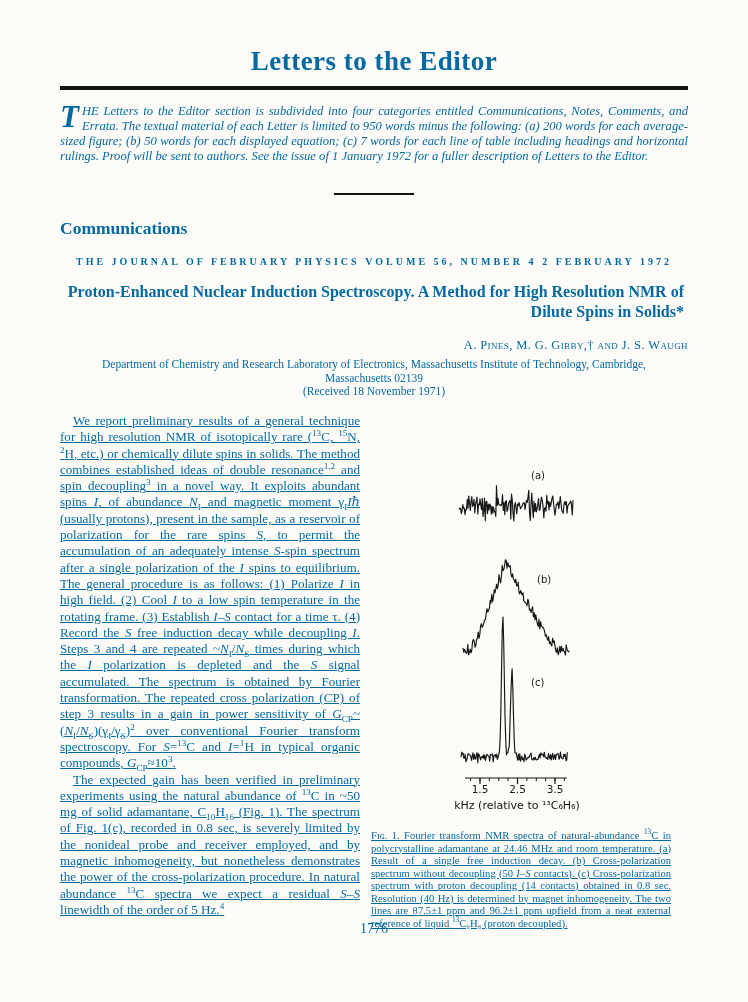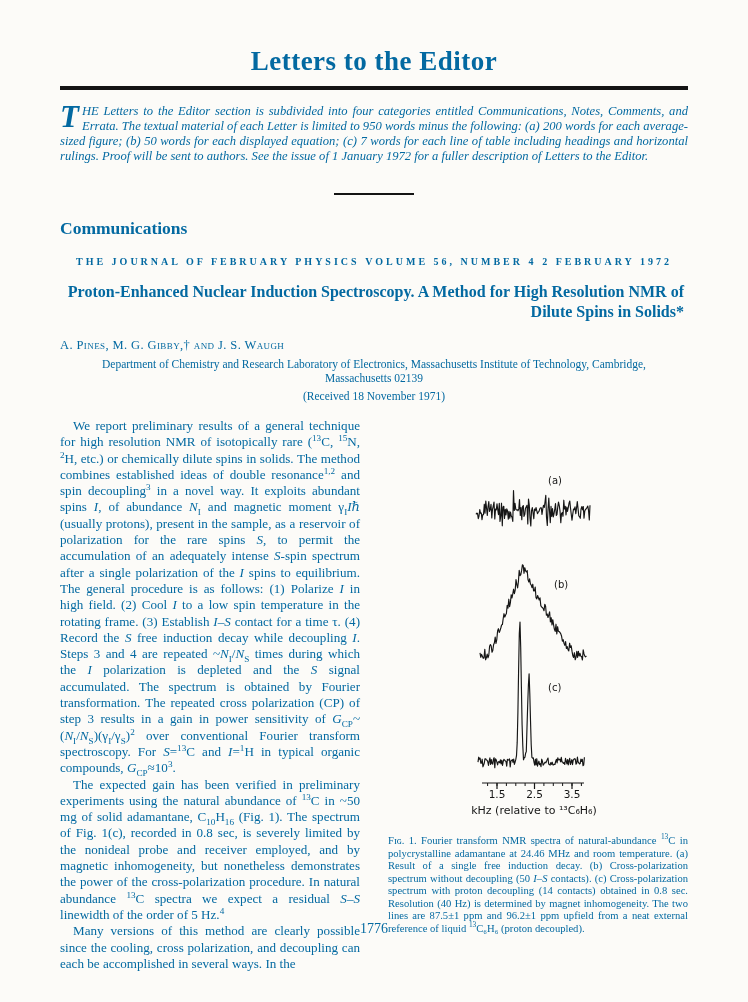--- a/index.html
+++ b/index.html
@@ -65,41 +65,41 @@
   .article-title {
     margin:15px auto 16px;
     max-width:620px;
     text-align:right;
     font-size:16px;
     line-height:20px;
     font-weight:bold;
   }
   .article-authors {
     margin-top:11px;
-    text-align:left;
+    text-align:right;
     font-variant:small-caps;
     font-size:12.5px;
     letter-spacing:.4px;
   }
   .article-affiliation {
     margin:5px auto 0;
     max-width:555px;
     text-align:center;
     font-size:11.5px;
     line-height:13.5px;
   }
   .article-received {
-    margin-top:5px;
     text-align:center;
     font-size:11.5px;
   }
   .columns {
     margin-top:16px;
     display:flex;
-    gap:28px;
+    gap:11px;
+    text-decoration:underline;
   }
   .col { width:300px; }
   .col-left p {
     font-size:13.1px;
     line-height:16.3px;
     text-align:justify;
     text-indent:13px;
   }
   .figure-block { margin-top:14px; }
   .figure-block svg { display:block; }
@@ -140,21 +140,20 @@
 
     <h3 class="article-title">Proton-Enhanced Nuclear Induction Spectroscopy. A Method for High Resolution NMR of Dilute Spins in Solids*</h3>
     <div class="article-authors">A. Pines, M. G. Gibby,† and J. S. Waugh</div>
     <div class="article-affiliation">Department of Chemistry and Research Laboratory of Electronics, Massachusetts Institute of Technology, Cambridge, Massachusetts 02139</div>
     <div class="article-received">(Received 18 November 1971)</div>
 
     <div class="columns">
       <div class="col col-left">
         <p>We report preliminary results of a general technique for high resolution NMR of isotopically rare (<sup>13</sup>C, <sup>15</sup>N, <sup>2</sup>H, etc.) or chemically dilute spins in solids. The method combines established ideas of double resonance<sup>1,2</sup> and spin decoupling<sup>3</sup> in a novel way. It exploits abundant spins <i>I</i>, of abundance <i>N</i><sub>I</sub> and magnetic moment γ<sub>I</sub><i>I</i>ℏ (usually protons), present in the sample, as a reservoir of polarization for the rare spins <i>S</i>, to permit the accumulation of an adequately intense <i>S</i>-spin spectrum after a single polarization of the <i>I</i> spins to equilibrium. The general procedure is as follows: (1) Polarize <i>I</i> in high field. (2) Cool <i>I</i> to a low spin temperature in the rotating frame. (3) Establish <i>I</i>–<i>S</i> contact for a time τ. (4) Record the <i>S</i> free induction decay while decoupling <i>I</i>. Steps 3 and 4 are repeated ~<i>N</i><sub>I</sub>/<i>N</i><sub>S</sub> times during which the <i>I</i> polarization is depleted and the <i>S</i> signal accumulated. The spectrum is obtained by Fourier transformation. The repeated cross polarization (CP) of step 3 results in a gain in power sensitivity of <i>G</i><sub>CP</sub>~(<i>N</i><sub>I</sub>/<i>N</i><sub>S</sub>)(γ<sub>I</sub>/γ<sub>S</sub>)<sup>2</sup> over conventional Fourier transform spectroscopy. For <i>S</i>=<sup>13</sup>C and <i>I</i>=<sup>1</sup>H in typical organic compounds, <i>G</i><sub>CP</sub>≈10<sup>3</sup>.</p>
         <p>The expected gain has been verified in preliminary experiments using the natural abundance of <sup>13</sup>C in ~50 mg of solid adamantane, C<sub>10</sub>H<sub>16</sub> (Fig. 1). The spectrum of Fig. 1(c), recorded in 0.8 sec, is severely limited by the nonideal probe and receiver employed, and by magnetic inhomogeneity, but nonetheless demonstrates the power of the cross-polarization procedure. In natural abundance <sup>13</sup>C spectra we expect a residual <i>S</i>–<i>S</i> linewidth of the order of 5 Hz.<sup>4</sup></p>
-        <p>Many versions of this method are clearly possible since the cooling, cross polarization, and decoupling can each be accomplished in several ways. In the</p>
       </div>
       <div class="col col-right">
         <figure class="figure-block">
           <svg id="nmr-chart" width="300" height="388" viewBox="0 0 300 388" xmlns="http://www.w3.org/2000/svg">
               <path d="M88.0 82.3L88.8 81.2L89.5 81.3L90.3 86.6L91.0 84.0L91.8 77.5L92.5 81.3L93.3 81.0L94.0 87.6L94.8 82.5L95.5 82.6L96.3 72.2L97.0 81.1L97.8 69.1L98.5 75.5L99.3 83.4L100.0 75.2L100.8 69.5L101.5 79.4L102.3 77.4L103.0 72.4L103.8 85.9L104.5 77.4L105.3 74.0L106.0 70.1L106.8 86.9L107.5 77.1L108.3 77.9L109.0 71.8L109.8 78.1L110.5 82.6L111.3 71.4L112.0 89.5L112.8 83.5L113.5 71.2L114.3 93.8L115.0 74.9L115.8 74.3L116.5 86.4L117.3 77.4L118.0 83.0L118.8 76.9L119.5 78.6L120.3 87.1L121.0 79.3L121.8 86.1L122.5 80.0L123.3 84.1L124.0 85.1L124.8 89.4L125.5 58.5L126.3 78.5L127.0 71.3L127.8 77.4L128.5 78.0L129.3 77.7L130.0 78.8L130.8 76.9L131.5 67.5L132.3 83.5L133.0 75.5L133.8 87.6L134.5 74.5L135.3 73.5L136.0 84.4L136.8 82.3L137.5 76.2L138.3 74.9L139.0 73.3L139.8 92.0L140.5 67.1L141.3 73.3L142.0 85.9L142.8 93.9L143.5 78.9L144.3 75.6L145.0 80.7L145.8 86.8L146.5 77.1L147.3 78.7L148.0 75.5L148.8 78.8L149.5 81.7L150.3 80.1L151.0 79.4L151.8 76.8L152.5 75.7L153.3 75.7L154.0 82.4L154.8 76.7L155.5 73.3L156.3 75.4L157.0 70.0L157.8 63.4L158.5 85.2L159.3 93.4L160.0 77.5L160.8 66.0L161.5 79.0L162.3 90.6L163.0 74.4L163.8 84.5L164.5 76.5L165.3 85.0L166.0 81.8L166.8 76.9L167.5 71.6L168.3 83.5L169.0 82.4L169.8 74.6L170.5 70.0L171.3 73.8L172.0 78.9L172.8 90.6L173.5 81.6L174.3 80.5L175.0 84.3L175.8 68.2L176.5 77.0L177.3 74.3L178.0 83.0L178.8 75.0L179.5 79.5L180.3 75.3L181.0 71.3L181.8 69.0L182.5 76.0L183.3 82.7L184.0 88.2L184.8 81.9L185.5 77.0L186.3 77.7L187.0 74.8L187.8 81.6L188.5 76.3L189.3 69.5L190.0 76.2L190.8 83.9L191.5 84.6L192.3 86.3L193.0 77.2L193.8 74.6L194.5 77.8L195.3 74.5L196.0 86.1L196.8 78.9L197.5 77.5L198.3 76.6L199.0 75.6L199.8 74.0L200.5 78.2L201.3 88.0L202.0 73.3" fill="none" stroke="#161616" stroke-width="1.15" stroke-linejoin="round"></path>
               <path d="M92.0 220.9L92.8 225.3L93.6 222.4L94.4 224.2L95.2 226.3L96.0 225.9L96.8 217.4L97.6 227.8L98.4 225.6L99.2 222.1L100.0 225.8L100.8 223.3L101.6 214.3L102.4 212.6L103.2 214.1L104.0 220.2L104.8 218.4L105.6 212.7L106.4 210.8L107.2 205.0L108.0 211.5L108.8 207.5L109.6 198.9L110.4 196.7L111.2 200.5L112.0 198.7L112.8 196.0L113.6 193.0L114.4 192.6L115.2 186.5L116.0 181.7L116.8 185.1L117.6 183.1L118.4 181.5L119.2 173.3L120.0 176.1L120.8 167.2L121.6 174.7L122.4 170.6L123.2 162.7L124.0 166.0L124.8 161.8L125.6 157.2L126.4 161.7L127.2 158.2L128.0 147.6L128.8 152.4L129.6 155.9L130.4 149.8L131.2 138.4L132.0 143.7L132.8 142.6L133.6 138.7L134.4 132.8L135.2 133.4L136.0 141.3L136.8 135.7L137.6 138.9L138.4 140.0L139.2 138.6L140.0 147.6L140.8 150.0L141.6 146.9L142.4 151.9L143.2 153.0L144.0 155.7L144.8 152.2L145.6 158.9L146.4 159.0L147.2 155.0L148.0 165.7L148.8 166.8L149.6 163.5L150.4 165.8L151.2 168.0L152.0 165.9L152.8 173.6L153.6 175.0L154.4 175.5L155.2 176.6L156.0 178.7L156.8 172.3L157.6 174.2L158.4 183.2L159.2 182.0L160.0 185.5L160.8 182.8L161.6 179.8L162.4 190.0L163.2 185.7L164.0 193.0L164.8 187.7L165.6 192.9L166.4 197.4L167.2 199.4L168.0 192.2L168.8 202.0L169.6 194.7L170.4 199.3L171.2 199.6L172.0 200.5L172.8 201.9L173.6 204.3L174.4 209.2L175.2 207.7L176.0 211.4L176.8 213.3L177.6 209.6L178.4 216.4L179.2 214.6L180.0 217.7L180.8 219.0L181.6 211.2L182.4 215.5L183.2 213.8L184.0 219.2L184.8 223.7L185.6 225.4L186.4 220.7L187.2 227.7L188.0 225.3L188.8 219.3L189.6 225.3L190.4 219.4L191.2 224.0L192.0 221.4L192.8 224.2L193.6 224.6L194.4 228.0L195.2 217.8L196.0 221.9L196.8 224.1L197.6 224.8L198.4 224.0" fill="none" stroke="#161616" stroke-width="1.15" stroke-linejoin="round"></path>
               <path d="M90.0 330.2L90.7 325.2L91.4 327.2L92.1 326.2L92.8 331.2L93.5 331.1L94.2 327.2L94.9 334.8L95.6 333.0L96.3 331.0L97.0 326.7L97.7 326.7L98.4 328.0L99.1 328.2L99.8 329.8L100.5 333.5L101.2 328.8L101.9 325.8L102.6 332.4L103.3 327.5L104.0 331.4L104.7 332.2L105.4 327.3L106.1 325.7L106.8 335.6L107.5 326.8L108.2 327.8L108.9 330.1L109.6 332.9L110.3 329.9L111.0 329.5L111.7 330.8L112.4 327.9L113.1 332.0L113.8 328.2L114.5 333.4L115.2 329.7L115.9 327.3L116.6 328.1L117.3 329.0L118.0 329.4L118.7 334.2L119.4 327.4L120.1 328.2L120.8 327.6L121.5 326.9L122.2 335.0L122.9 329.0L123.6 328.5L124.3 327.5L125.0 330.3L125.7 327.0L126.4 332.3L127.1 330.1L127.8 327.4L128.5 323.7L129.2 310.4L129.9 280.4L130.6 238.2L131.3 201.5L132.0 190.1L132.7 215.3L133.4 255.3L134.1 293.0L134.8 313.8L135.5 327.8L136.2 325.8L136.9 325.3L137.6 321.3L138.3 319.6L139.0 295.2L139.7 272.7L140.4 253.0L141.1 241.8L141.8 261.6L142.5 288.2L143.2 312.5L143.9 325.3L144.6 326.1L145.3 325.9L146.0 330.2L146.7 333.2L147.4 327.2L148.1 332.9L148.8 326.7L149.5 334.1L150.2 331.4L150.9 329.2L151.6 332.7L152.3 331.7L153.0 334.6L153.7 327.2L154.4 329.1L155.1 333.2L155.8 332.2L156.5 330.9L157.2 330.2L157.9 330.8L158.6 329.1L159.3 327.4L160.0 326.0L160.7 332.3L161.4 332.4L162.1 333.1L162.8 330.6L163.5 332.3L164.2 330.2L164.9 332.9L165.6 332.9L166.3 332.3L167.0 332.5L167.7 329.1L168.4 327.4L169.1 330.9L169.8 325.8L170.5 327.9L171.2 327.6L171.9 327.2L172.6 329.8L173.3 325.4L174.0 329.9L174.7 330.1L175.4 331.4L176.1 330.7L176.8 332.5L177.5 326.3L178.2 329.1L178.9 331.9L179.6 327.6L180.3 332.8L181.0 328.7L181.7 326.4L182.4 332.5L183.1 330.1L183.8 327.7L184.5 332.6L185.2 328.2L185.9 327.3L186.6 326.7L187.3 327.1L188.0 332.2L188.7 331.3L189.4 325.0L190.1 329.9L190.8 330.9L191.5 331.9L192.2 331.5L192.9 327.0L193.6 329.5L194.3 327.3L195.0 333.6L195.7 333.0L196.4 325.2" fill="none" stroke="#161616" stroke-width="1.15" stroke-linejoin="round"></path>
               <text x="160" y="52" font-size="10" font-family="&quot;DejaVu Sans&quot;,sans-serif" fill="#161616">(a)</text>
               <text x="166" y="156" font-size="10" font-family="&quot;DejaVu Sans&quot;,sans-serif" fill="#161616">(b)</text>
               <text x="160" y="259" font-size="10" font-family="&quot;DejaVu Sans&quot;,sans-serif" fill="#161616">(c)</text>

